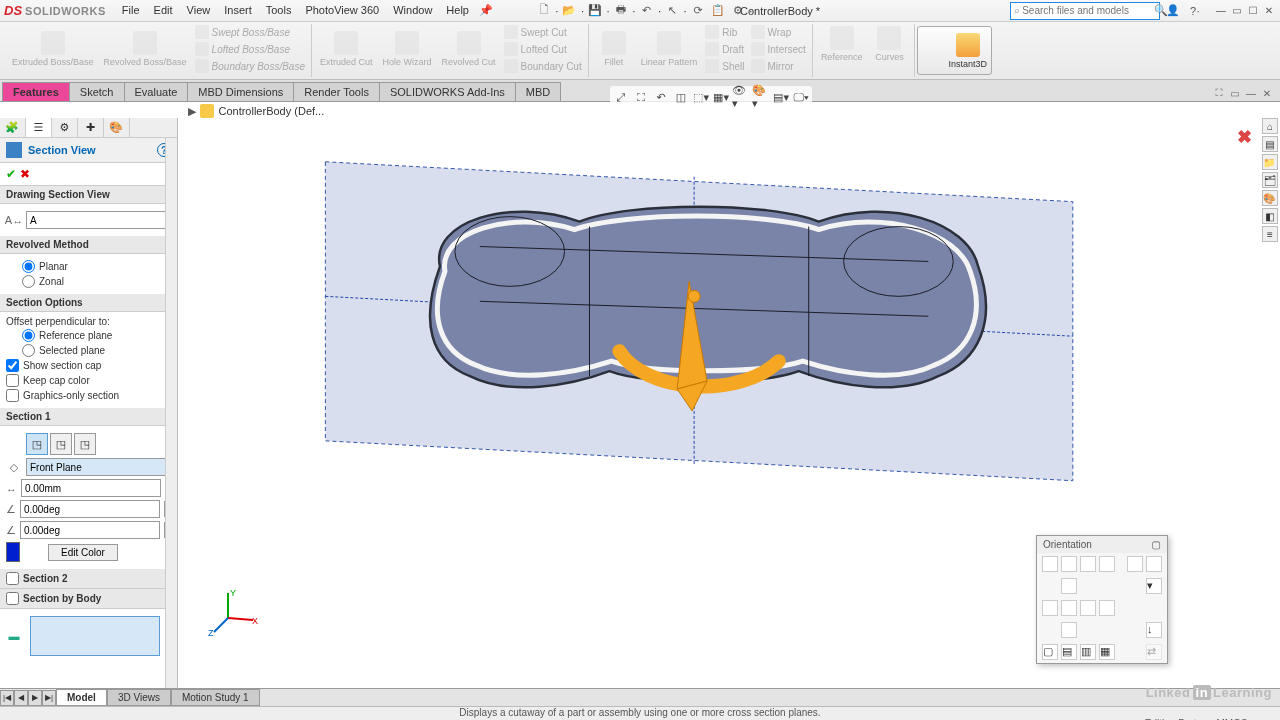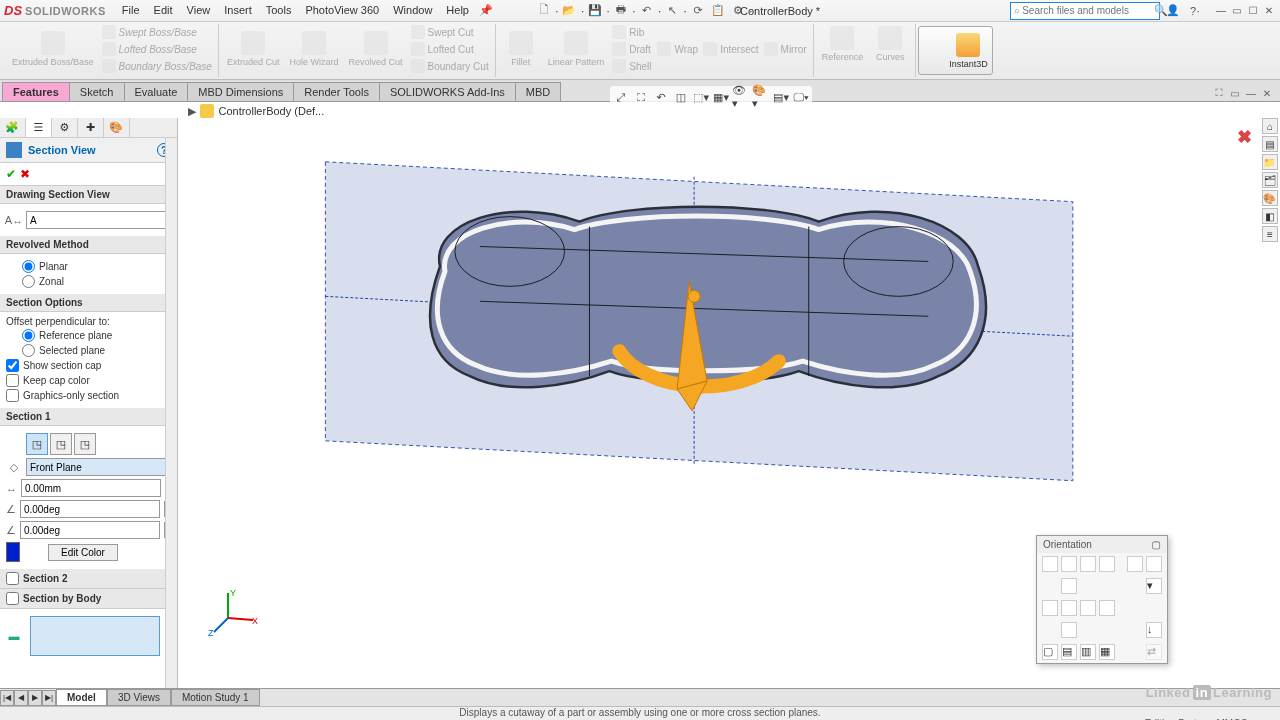--- a/index.html
+++ b/index.html
@@ -29,21 +29,21 @@
 .rbtn-ic { width: 24px; height: 24px; background: #ddd; border-radius: 3px; margin-bottom: 2px; opacity: 0.5; }
 .rbtn-sm { display: flex; align-items: center; gap: 3px; color: #aaa; padding: 1px 2px; font-size: 10px; }
 .rbtn-sm-ic { width: 14px; height: 14px; background: #ddd; border-radius: 2px; opacity: 0.5; }
 .rbtn.active { color: #333; padding-left: 30px; }
 .rbtn.active .rbtn-ic { background: linear-gradient(#fce38a,#f38181); opacity: 1; }
 .instant3d { border: 1px solid #aaa; background: linear-gradient(#fdfdfd,#e8e8e8); border-radius: 3px; margin: 2px; }
 
 
 .tabs { height: 22px; background: #e0e0e0; display: flex; align-items: flex-end; padding-left: 2px; border-bottom: 1px solid #999; }
 .tab { padding: 3px 10px; background: #d3d3d3; border: 1px solid #999; border-bottom: none; margin-right: -1px; font-size: 11px; cursor: pointer; }
-.tab.active { background: #f9a8d4; font-weight: bold; }
+.tab.active { background: #ec4899; font-weight: bold; }
 
 
 .breadcrumb { position: absolute; top: 104px; left: 188px; display: flex; align-items: center; gap: 4px; font-size: 11px; color: #333; z-index: 5; }
 .bc-chev { color: #555; }
 .bc-ic { width: 14px; height: 14px; background: #f7c948; border-radius: 2px; }
 
 
 .hud-tb { position: absolute; top: 86px; left: 610px; display: flex; gap: 2px; align-items: center; padding: 2px; background: rgba(255,255,255,0.8); border-radius: 3px; z-index: 5; }
 .hud-ic { width: 18px; height: 18px; display: inline-flex; align-items: center; justify-content: center; color: #444; border-radius: 2px; }
 
@@ -160,20 +160,24 @@
   </div>
 </div>
 
 <div class="ribbon">
   <div class="rgroup">
     <div class="rcol">
       <div class="rbtn">
           <div class="rbtn-ic"></div>
           <span style="font-size:9px;text-align:left;">Extruded Boss/Base</span>
         </div>
+      <div class="rbtn">
+          <div class="rbtn-ic"></div>
+          <span style="font-size:9px;text-align:center;">Revolved Boss/Base</span>
+        </div>
       <div style="display:flex;flex-direction:column;justify-content:center;gap:1px;font-style:italic;">
         <div class="rbtn-sm">
             <div class="rbtn-sm-ic"></div>
             <span>Swept Boss/Base</span>
           </div>
         <div class="rbtn-sm">
             <div class="rbtn-sm-ic"></div>
             <span>Lofted Boss/Base</span>
           </div>
         <div class="rbtn-sm">
@@ -230,21 +234,21 @@
           </div>
         <div class="rbtn-sm">
             <div class="rbtn-sm-ic"></div>
             <span>Draft</span>
           </div>
         <div class="rbtn-sm">
             <div class="rbtn-sm-ic"></div>
             <span>Shell</span>
           </div>
       </div>
-      <div style="display:flex;flex-direction:row;justify-content:center;gap:1px;">
+      <div style="display:flex;flex-direction:column;justify-content:center;gap:1px;">
         <div class="rbtn-sm">
             <div class="rbtn-sm-ic"></div>
             <span>Wrap</span>
           </div>
         <div class="rbtn-sm">
             <div class="rbtn-sm-ic"></div>
             <span>Intersect</span>
           </div>
         <div class="rbtn-sm">
             <div class="rbtn-sm-ic"></div>

